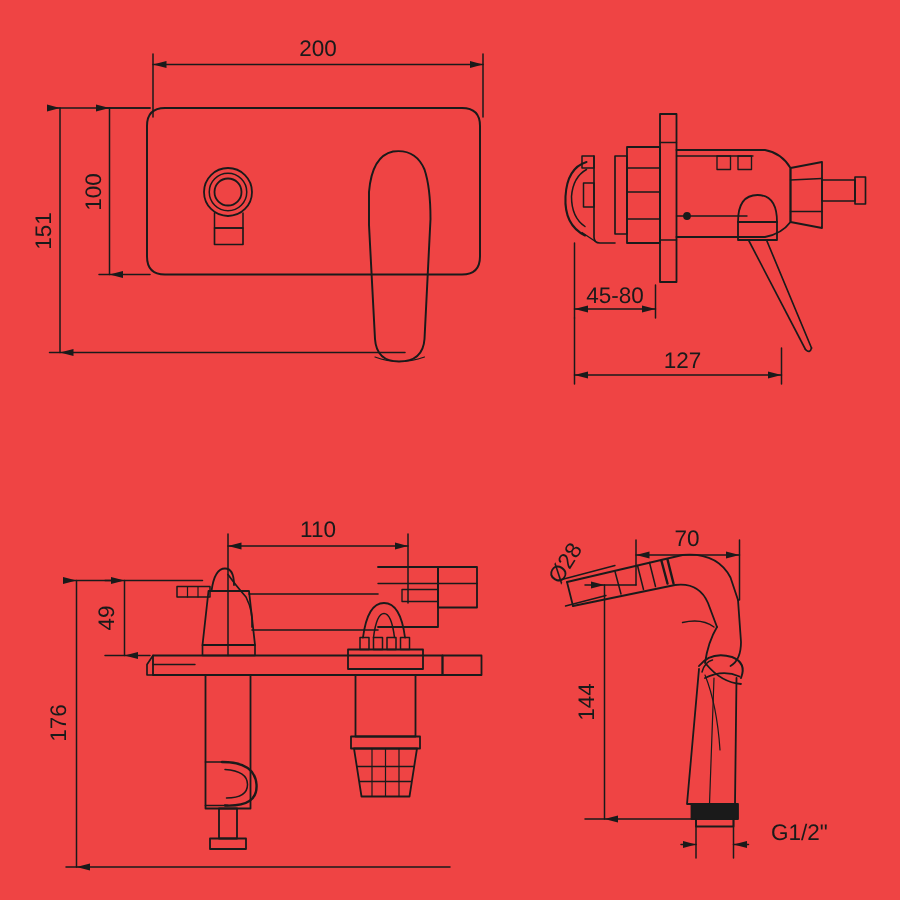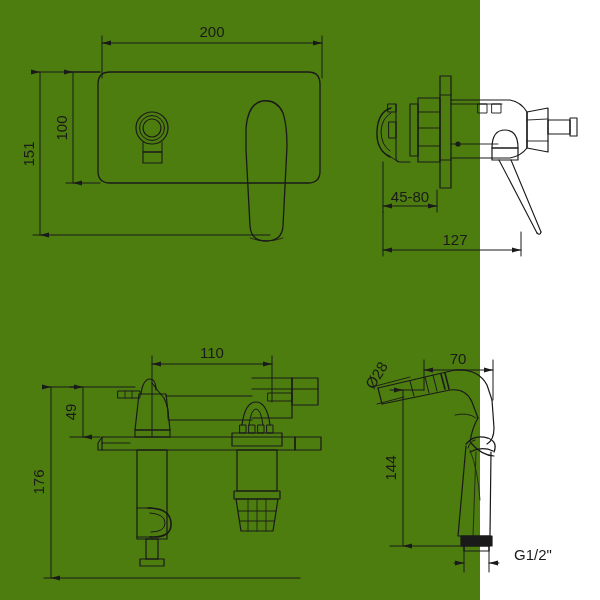--- a/index.html
+++ b/index.html
@@ -1,18 +1,18 @@
 <!DOCTYPE html>
 <html><head>
 <meta charset="utf-8">
 <style>
   html,body{margin:0;padding:0;background:#ffffff;}
   body{width:600px;height:600px;overflow:hidden;
        font-family:"Liberation Sans", sans-serif;}
-  #sheet{position:relative;width:480px;height:600px;background:#4d7c0f;}
+  #sheet{position:relative;width:600px;height:600px;background:#ef4444;}
   svg{display:block;}
   .dimtext{font-family:"Liberation Sans", sans-serif;font-size:15px;fill:#1a1a1a;}
 </style>
 </head>
 <body>
 
 <div id="sheet">
 <svg width="600" height="600" viewBox="0 0 600 600" xmlns="http://www.w3.org/2000/svg">
 
   <defs>

